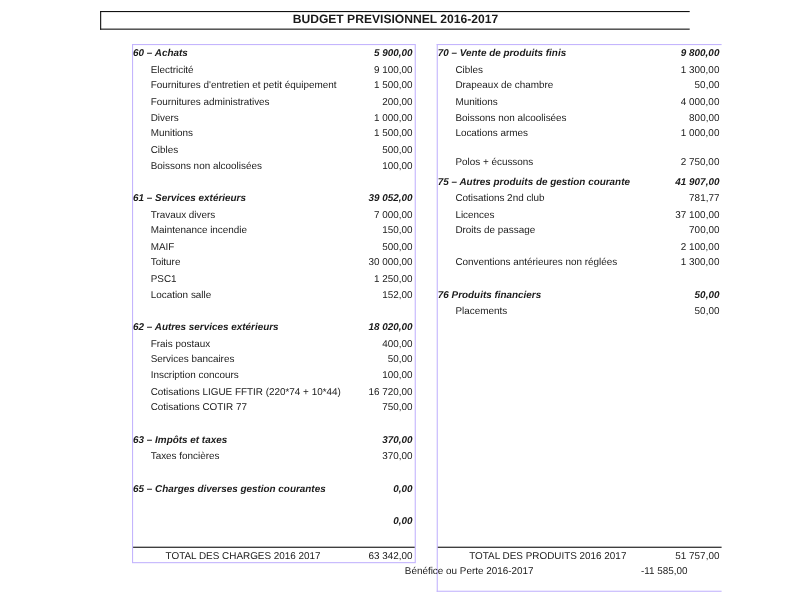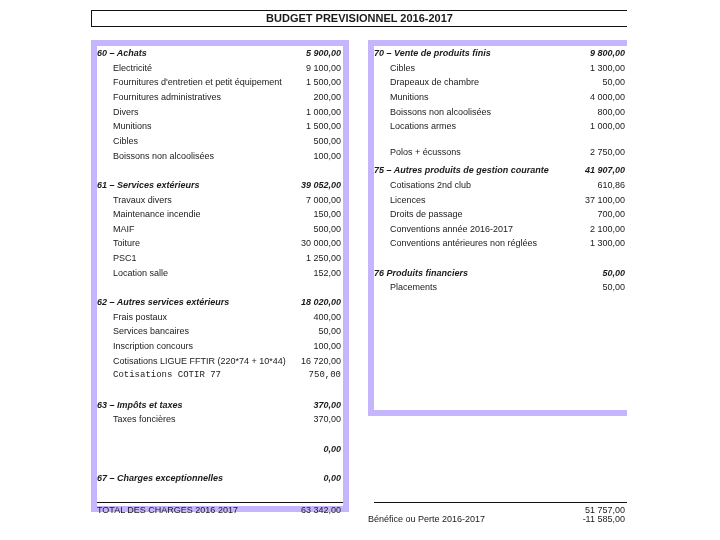--- a/index.html
+++ b/index.html
@@ -1,32 +1,32 @@
 <!DOCTYPE html>
 <html><head>
 <meta charset="utf-8">
 <style>
   html, body { margin: 0; padding: 0; background: #ffffff; }
   body { width: 720px; height: 540px; position: relative; overflow: hidden;
          font-family: "Liberation Sans", sans-serif; color: #1a1a1a; }
   .title-box { position: absolute; left: 91px; top: 10px; width: 536px; height: 17px;
                border: 1px solid #111; border-right: none; box-sizing: border-box;
                text-align: center; font-size: 11px; font-weight: bold; line-height: 15px; }
-  .panel { position: absolute; top: 40px; box-sizing: border-box; border: 6px solid #c4b5fd; }
+  .panel { position: absolute; top: 40px; box-sizing: border-box; border: 1px solid #c4b5fd; margin-left: 29px; }
   .panel.left { left: 91px; width: 258px; height: 472px; }
-  .panel.right { left: 368px; width: 259px; height: 376px; border-right: none; }
+  .panel.right { left: 368px; width: 259px; height: 498px; border-right: none; }
   .rows { position: absolute; left: 0; top: 0; right: 0; }
   .row { position: absolute; left: 0; right: 0; height: 14px; font-size: 9px; line-height: 14px; }
   .row .label { position: absolute; left: 16px; white-space: nowrap; }
   .row .amount { position: absolute; right: 2px; white-space: nowrap; }
   .row.cat .label { left: 0px; font-style: italic; font-weight: bold; }
   .row.cat .amount { font-style: italic; font-weight: bold; }
   .total-line { position: absolute; left: 0; right: 0; top: 456px; border-top: 1px solid #111; }
   .total-row { position: absolute; left: 0; right: 0; top: 457px; height: 14px; font-size: 9px; line-height: 14px; }
-  .total-row .label { position: absolute; left: 0; width: 200px; text-align: left; }
+  .total-row .label { position: absolute; left: 0; width: 200px; text-align: center; }
   .total-row .amount { position: absolute; right: 2px; }
   .result-row { position: absolute; left: 368px; width: 259px; top: 512px; height: 14px; font-size: 9px; line-height: 14px; }
   .result-row .label { position: absolute; left: 0; width: 200px; text-align: left; }
   .result-row .amount { position: absolute; right: 2px; }
 </style>
 </head>
 <body>
 
 <div class="title-box">BUDGET PREVISIONNEL 2016-2017</div>
 
@@ -105,37 +105,37 @@
         <span class="amount">50,00</span>
       </div>
       <div class="row" style="top: 293px; text-align: right;">
         <span class="label">Inscription concours</span>
         <span class="amount">100,00</span>
       </div>
       <div class="row" style="top: 307.65px;">
         <span class="label">Cotisations LIGUE FFTIR (220*74 + 10*44)</span>
         <span class="amount">16 720,00</span>
       </div>
-      <div class="row" style="top: 322.3px; font-family: Liberation Mono, monospace;">
+      <div class="row" style="top: 322.3px;">
         <span class="label">Cotisations COTIR 77</span>
         <span class="amount">750,00</span>
       </div>
       <div class="row cat" style="top: 351.6px;">
         <span class="label">63 – Impôts et taxes</span>
         <span class="amount">370,00</span>
       </div>
       <div class="row" style="top: 366.25px;">
         <span class="label">Taxes foncières</span>
         <span class="amount">370,00</span>
       </div>
       <div class="row cat" style="top: 395.55px;">
+        <span class="label">65 – Charges diverses gestion courantes</span>
         <span class="amount">0,00</span>
       </div>
       <div class="row cat" style="top: 424.85px;">
-        <span class="label">67 – Charges exceptionnelles</span>
         <span class="amount">0,00</span>
       </div>
     </div>
   <div class="total-line"></div>
   <div class="total-row">
     <span class="label">TOTAL DES CHARGES 2016 2017</span>
     <span class="amount">63 342,00</span>
   </div>
 </div>
 
@@ -168,49 +168,49 @@
       <div class="row" style="top: 99px; text-align: right;">
         <span class="label">Polos + écussons</span>
         <span class="amount">2 750,00</span>
       </div>
       <div class="row cat" style="top: 117.2px;">
         <span class="label">75 – Autres produits de gestion courante</span>
         <span class="amount">41 907,00</span>
       </div>
       <div class="row" style="top: 131.85px;">
         <span class="label">Cotisations 2nd club</span>
-        <span class="amount">610,86</span>
+        <span class="amount">781,77</span>
       </div>
       <div class="row" style="top: 146.5px;">
         <span class="label">Licences</span>
         <span class="amount">37 100,00</span>
       </div>
       <div class="row" style="top: 161.15px;">
         <span class="label">Droits de passage</span>
         <span class="amount">700,00</span>
       </div>
       <div class="row" style="top: 175.8px;">
-        <span class="label">Conventions année 2016-2017</span>
         <span class="amount">2 100,00</span>
       </div>
       <div class="row" style="top: 190.45px;">
         <span class="label">Conventions antérieures non réglées</span>
         <span class="amount">1 300,00</span>
       </div>
       <div class="row cat" style="top: 219.75px;">
         <span class="label">76   Produits financiers</span>
         <span class="amount">50,00</span>
       </div>
       <div class="row" style="top: 234.4px;">
         <span class="label">Placements</span>
         <span class="amount">50,00</span>
       </div>
     </div>
   <div class="total-line"></div>
   <div class="total-row">
+    <span class="label">TOTAL DES PRODUITS 2016 2017</span>
     <span class="amount">51 757,00</span>
   </div>
 </div>
 
 <div class="result-row">
   <span class="label">Bénéfice ou Perte 2016-2017</span>
   <span class="amount">-11 585,00</span>
 </div>
 
 </body></html>

